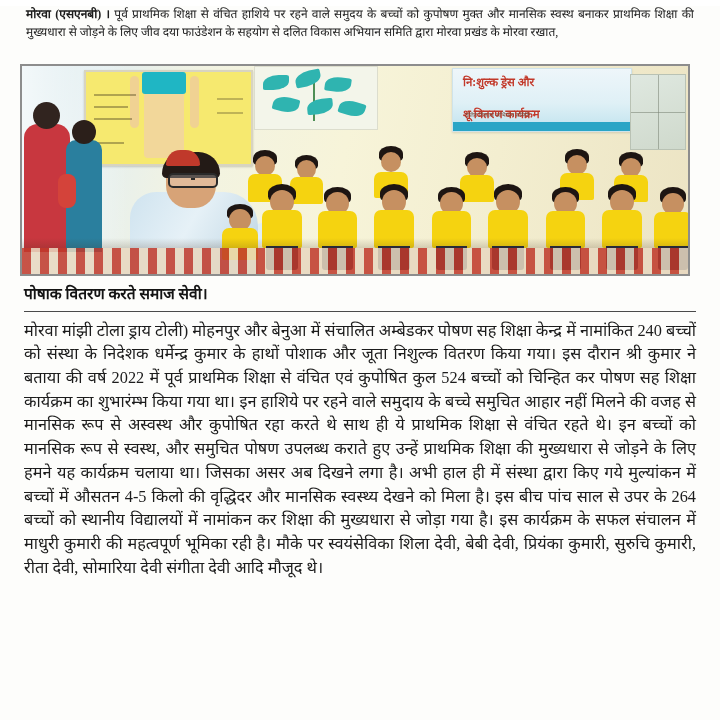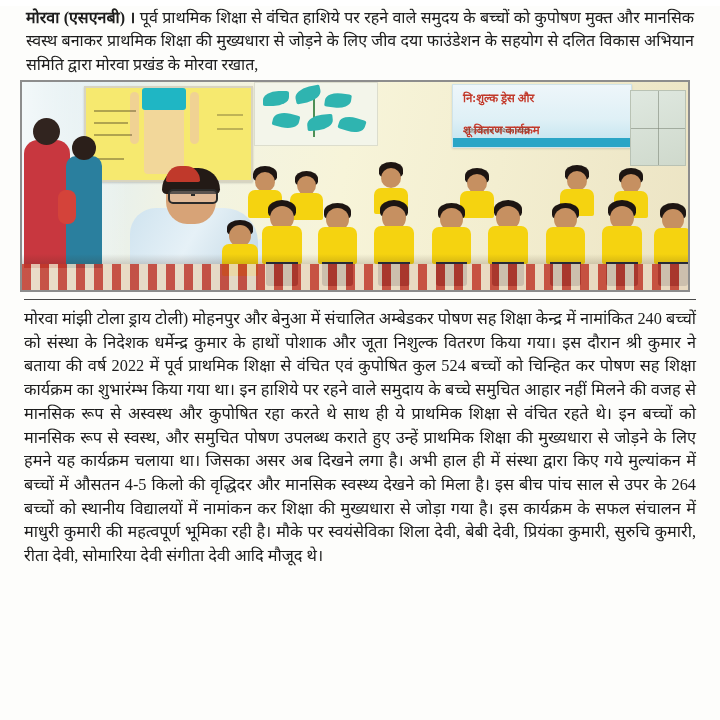--- a/index.html
+++ b/index.html
@@ -32,33 +32,33 @@
     font-size: 31px;
     line-height: 1.32;
     text-align: center;
     letter-spacing: -0.2px;
     color: #121212;
   }
 
   
   .intro {
     margin: 6px 26px 0 26px;
-    font-size: 16px;
+    font-size: 12px;
     line-height: 1.46;
     text-align: justify;
     text-justify: inter-word;
     color: #1c1c1c;
   }
   .dateline {
     font-weight: bold;
   }
 
   
   .photo-wrap {
-    margin: 4px 20px 0 20px;
+    margin: 23px 20px 0 20px;
     position: relative;
     text-decoration: underline;
   }
   .photo {
     position: relative;
     width: 670px;
     height: 212px;
     border: 2px solid #8d8d8d;
     box-sizing: border-box;
     overflow: hidden;
@@ -507,18 +507,19 @@
         <div class="hair" style="left:5px;bottom:40px;width:26px;height:16px;"></div>
         <div class="head" style="left:7px;bottom:29px;width:22px;height:22px;"></div>
         <div class="shirt" style="width:36px;height:32px;"></div>
       </div>
 
       <div class="mat-shadow"></div>
       <div class="mat"></div>
     </div>
   </div>
 
+  <div class="caption">पोषाक वितरण करते समाज सेवी।</div>
 
   <div class="rule"></div>
 
   <p class="body-text">मोरवा मांझी टोला ड्राय टोली) मोहनपुर और बेनुआ में संचालित अम्बेडकर पोषण सह शिक्षा केन्द्र में नामांकित 240 बच्चों को संस्था के निदेशक धर्मेन्द्र कुमार के हाथों पोशाक और जूता निशुल्क वितरण किया गया। इस दौरान श्री कुमार ने बताया की वर्ष 2022 में पूर्व प्राथमिक शिक्षा से वंचित एवं कुपोषित कुल 524 बच्चों को चिन्हित कर पोषण सह शिक्षा कार्यक्रम का शुभारंम्भ किया गया था। इन हाशिये पर रहने वाले समुदाय के बच्चे समुचित आहार नहीं मिलने की वजह से मानसिक रूप से अस्वस्थ और कुपोषित रहा करते थे साथ ही ये प्राथमिक शिक्षा से वंचित रहते थे। इन बच्चों को मानसिक रूप से स्वस्थ, और समुचित पोषण उपलब्ध कराते हुए उन्हें प्राथमिक शिक्षा की मुख्यधारा से जोड़ने के लिए हमने यह कार्यक्रम चलाया था। जिसका असर अब दिखने लगा है। अभी हाल ही में संस्था द्वारा किए गये मुल्यांकन में बच्चों में औसतन 4-5 किलो की वृद्धिदर और मानसिक स्वस्थ्य देखने को मिला है। इस बीच पांच साल से उपर के 264 बच्चों को स्थानीय विद्यालयों में नामांकन कर शिक्षा की मुख्यधारा से जोड़ा गया है। इस कार्यक्रम के सफल संचालन में माधुरी कुमारी की महत्वपूर्ण भूमिका रही है। मौके पर स्वयंसेविका शिला देवी, बेबी देवी, प्रियंका कुमारी, सुरुचि कुमारी, रीता देवी, सोमारिया देवी संगीता देवी आदि मौजूद थे।</p>
 
 </div>
 
 </body></html>

